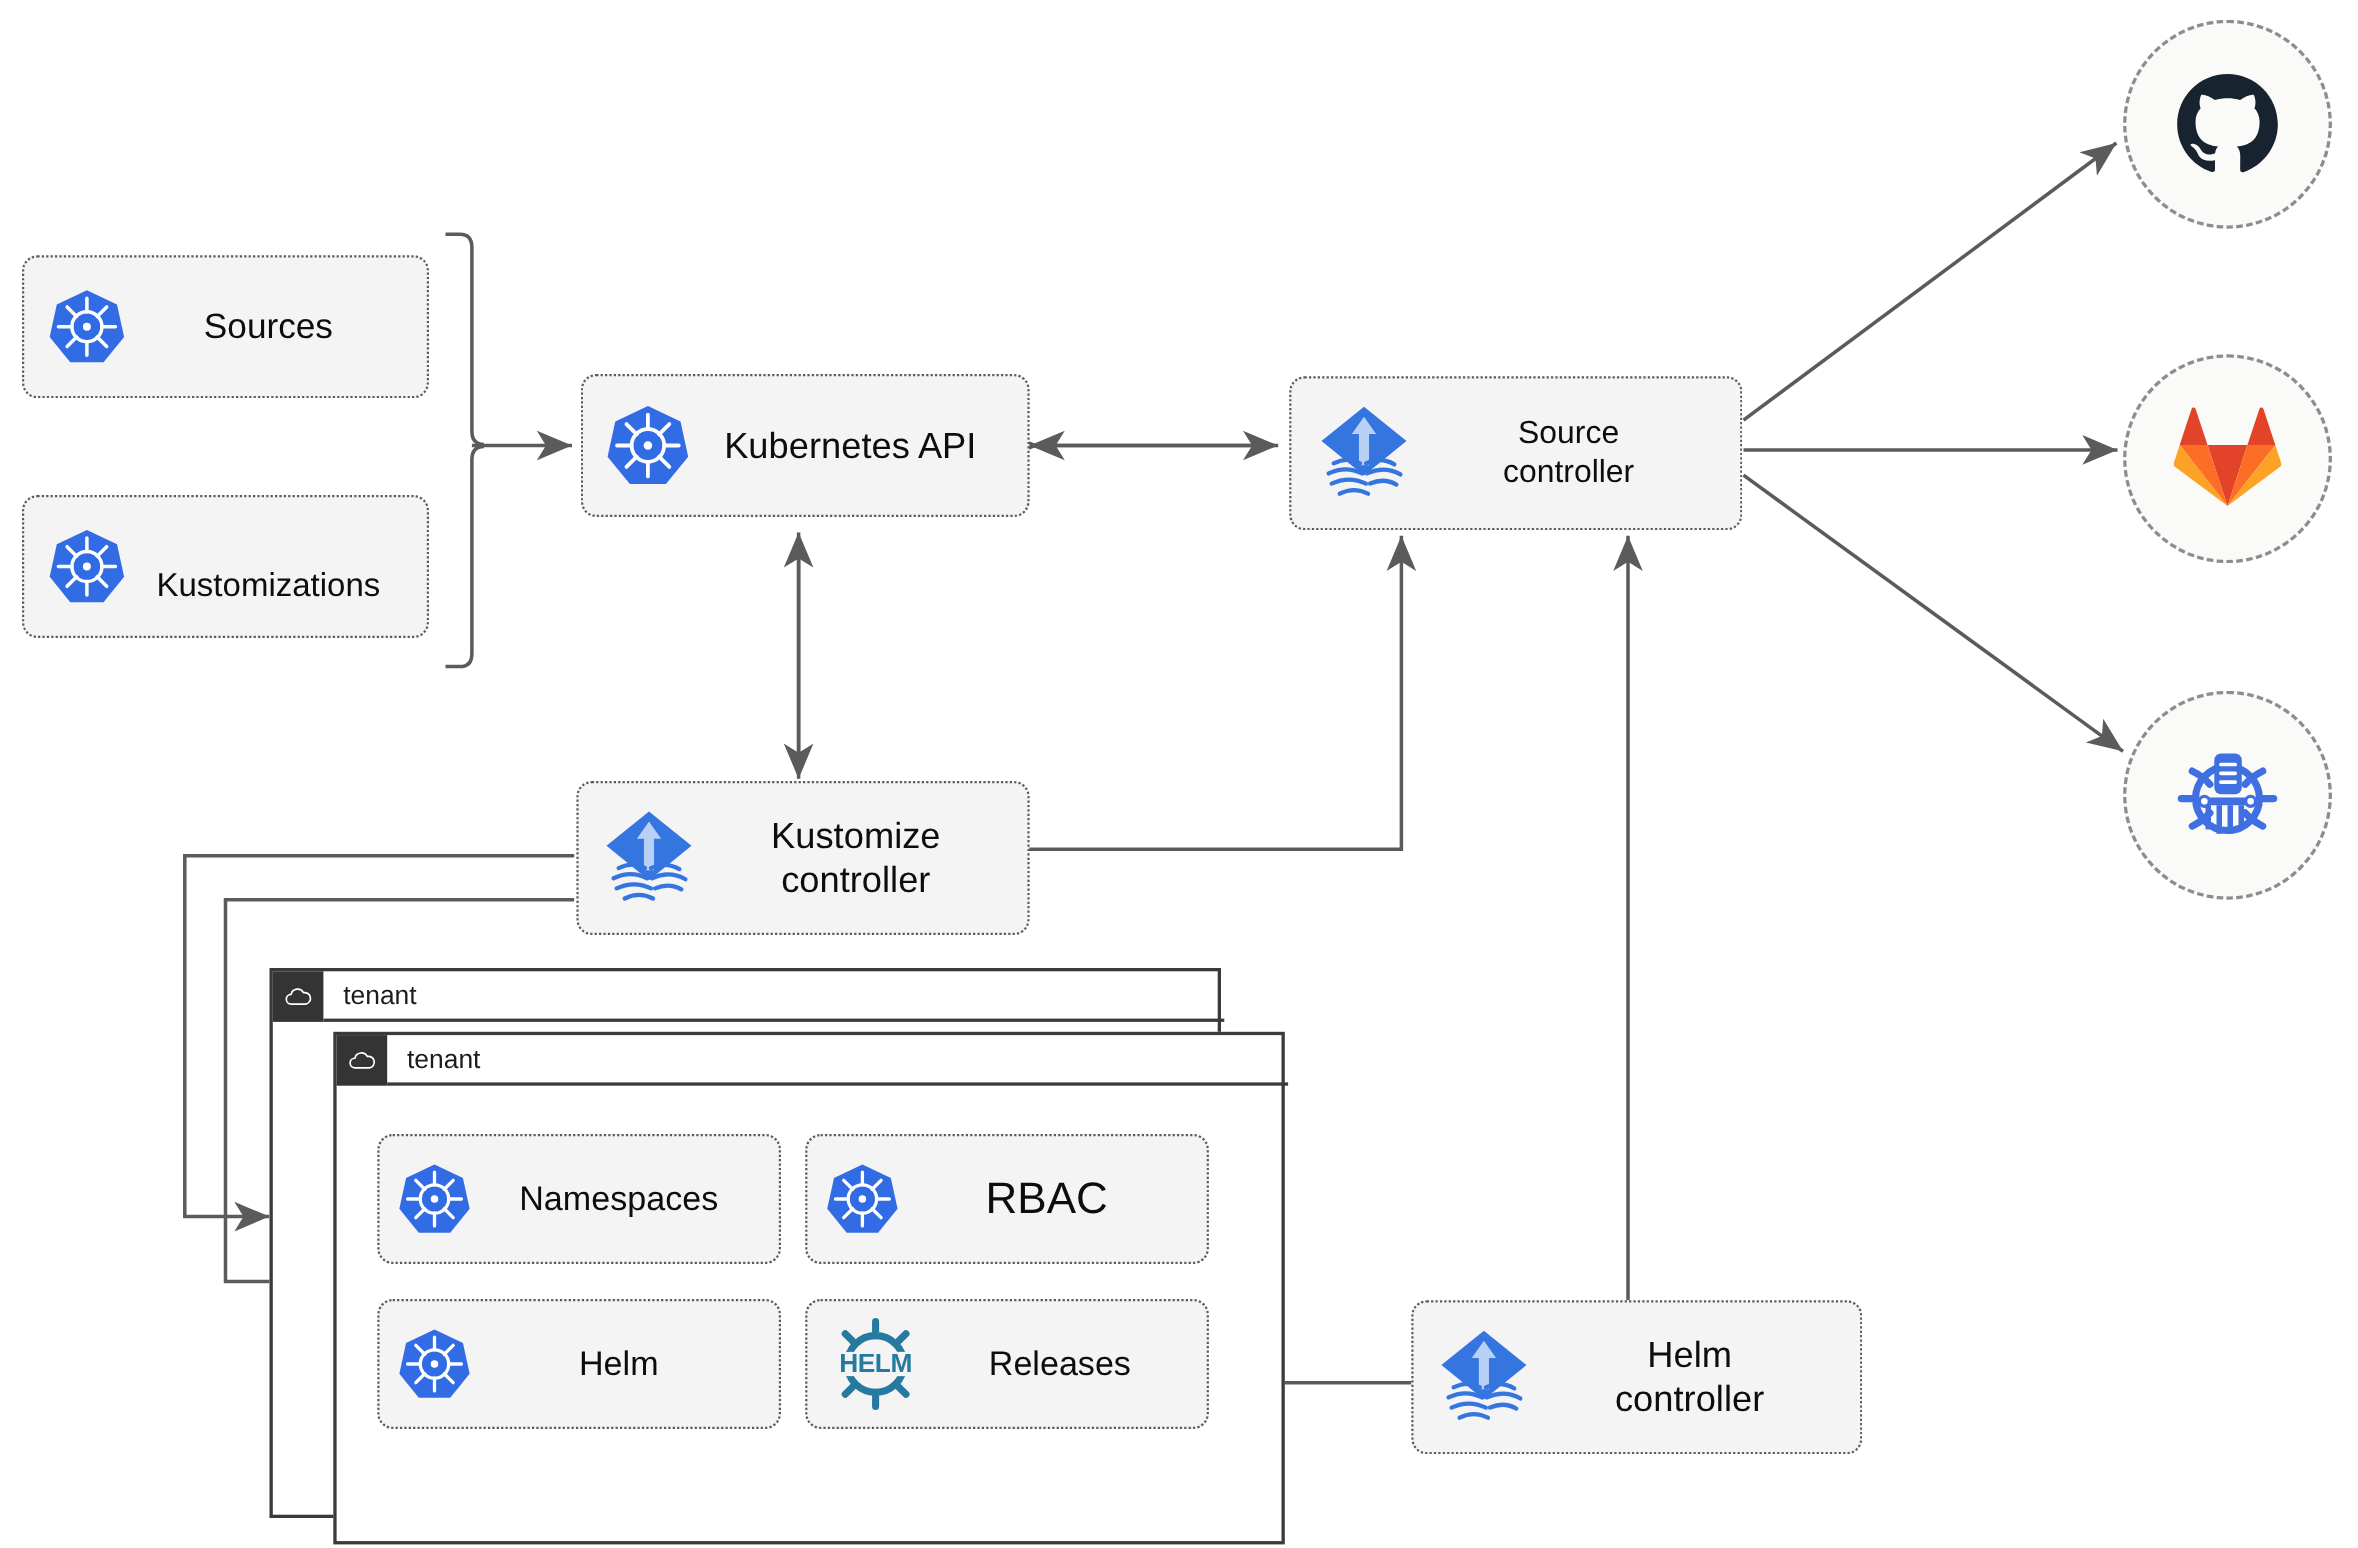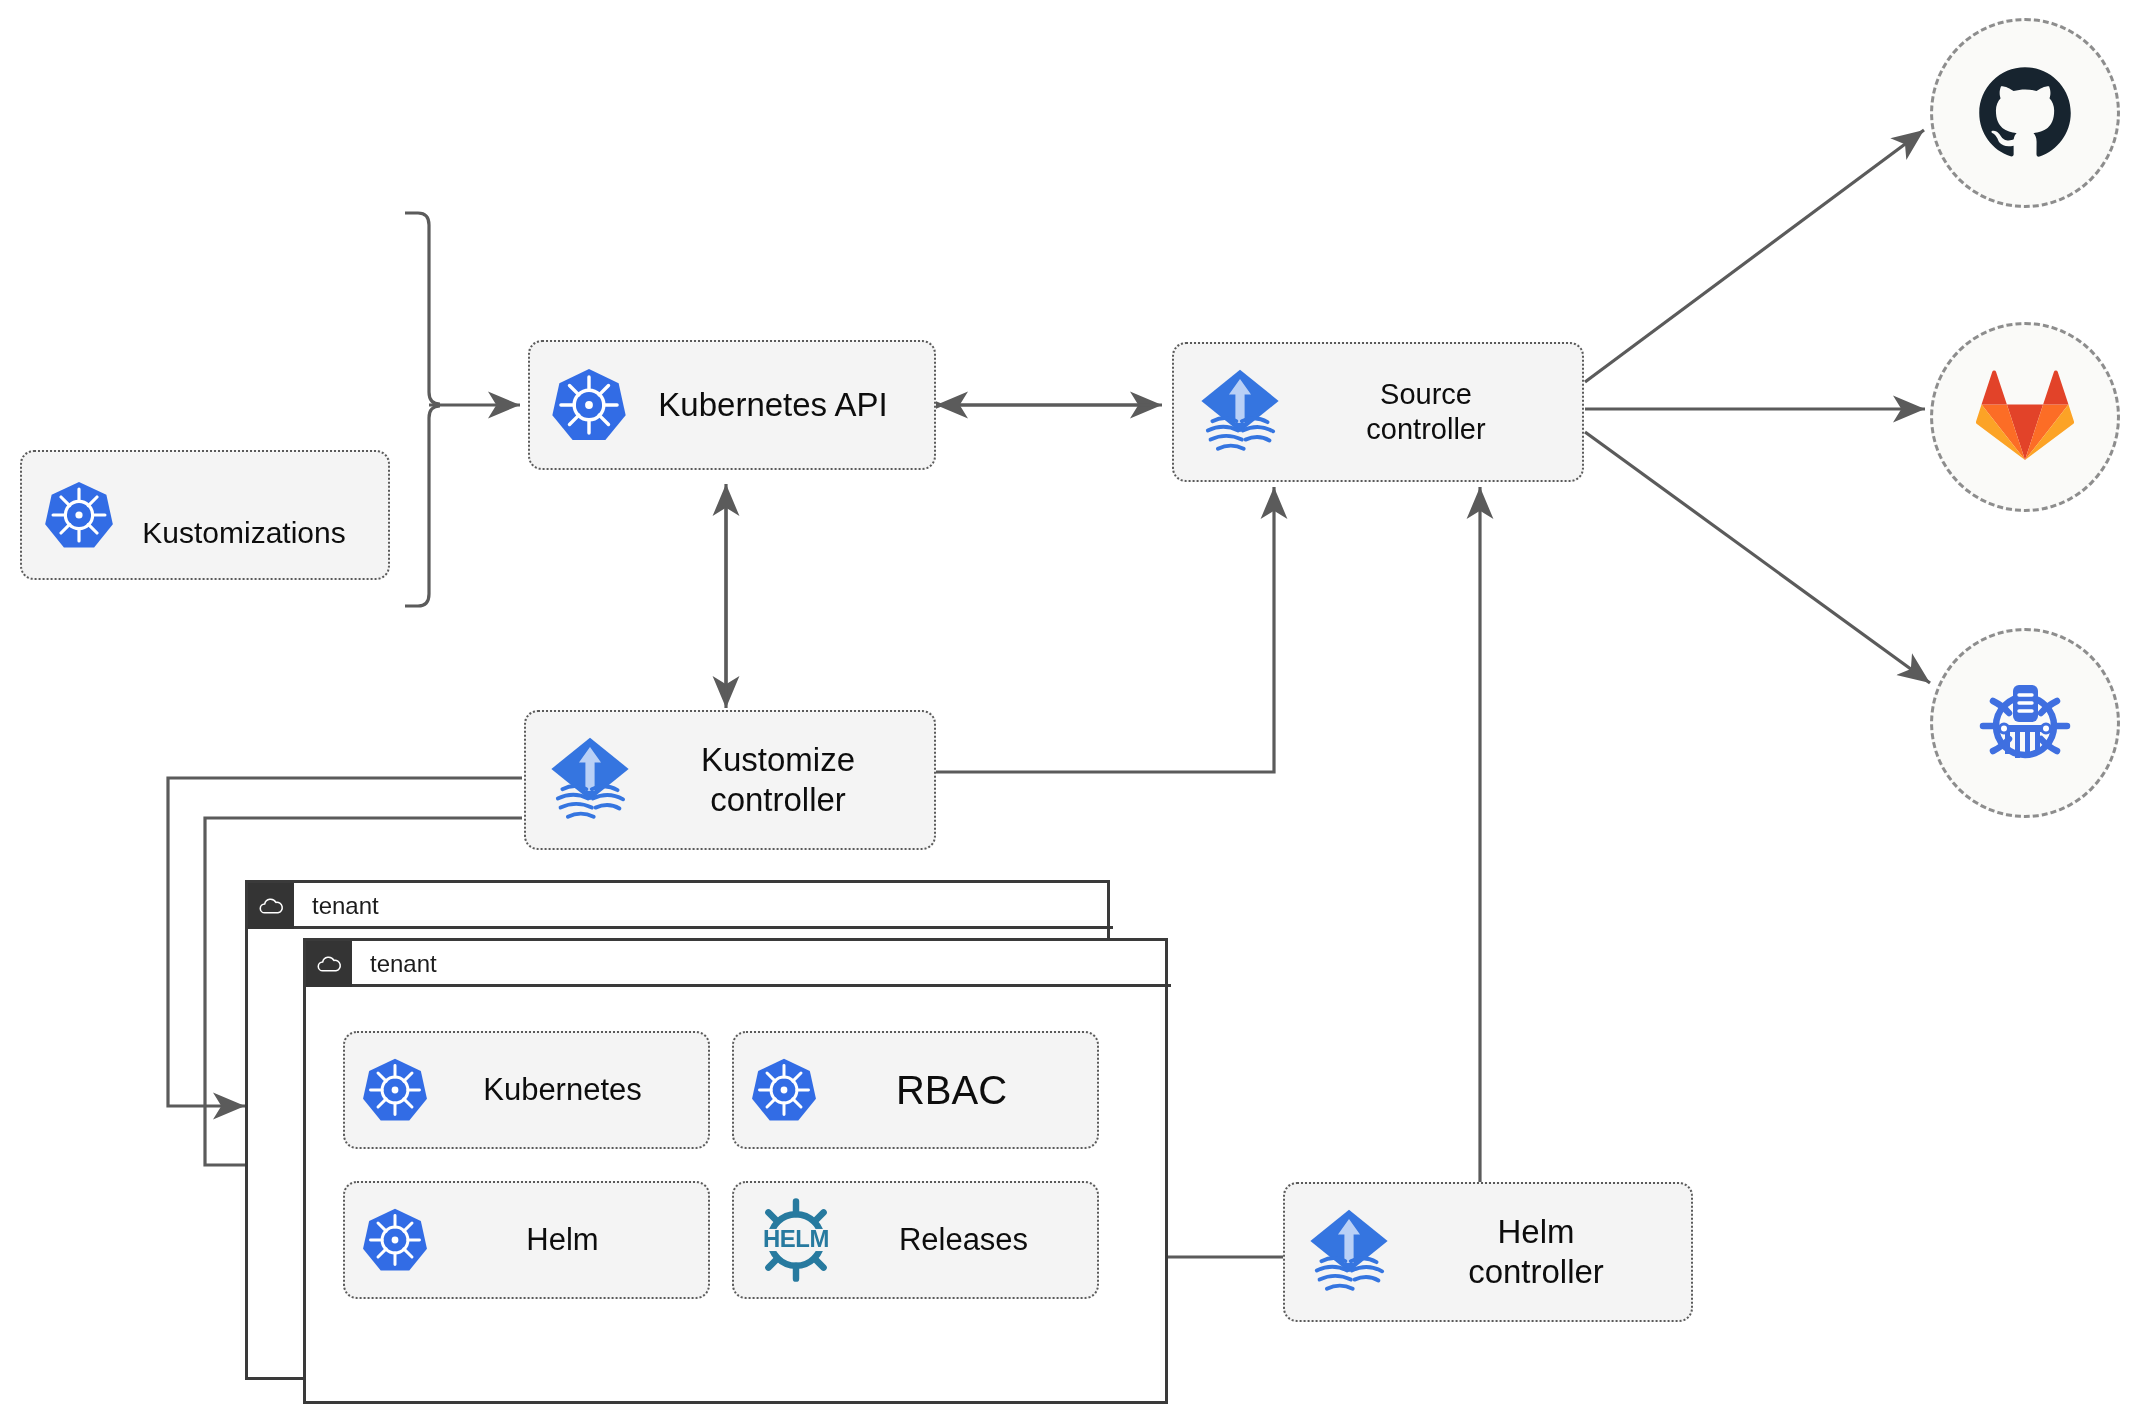--- a/index.html
+++ b/index.html
@@ -134,20 +134,36 @@
       <path d="M1585,382 L1924,130" marker-end="url(#ah)"></path>
       <path d="M1585,409 L1925,409" marker-end="url(#ah)"></path>
       <path d="M1585,432 L1930,683" marker-end="url(#ah)"></path>
 
       <path d="M522,778 L168,778 L168,1106 L245,1106" marker-end="url(#ah)"></path>
 
       <path d="M522,818 L205,818 L205,1165 L303,1165" marker-end="url(#ah)"></path>
     </g>
   </svg>
 
+  <div class="card" style="left:20px; top:232px; width:370px; height:130px; padding:0 18px;">
+    <span class="ic" style="width:78px;height:78px;">
+      <svg viewBox="0 0 100 100" width="72" height="72" aria-hidden="true">
+        <path d="M50 4 L88 22 L97 63 L71 95 L29 95 L3 63 L12 22 Z" fill="#326ce5"></path>
+        <g stroke="#fff" stroke-width="4.4" fill="none" stroke-linecap="round">
+          <circle cx="50" cy="50" r="19"></circle>
+          <path d="M50 14 L50 31 M50 69 L50 86"></path>
+          <path d="M14 50 L31 50 M69 50 L86 50"></path>
+          <path d="M25 25 L37 37 M63 63 L75 75"></path>
+          <path d="M75 25 L63 37 M37 63 L25 75"></path>
+        </g>
+        <circle cx="50" cy="50" r="5" fill="#fff"></circle>
+      </svg>
+    </span>
+    <span class="lbl" style="font-size:32px;">Sources</span>
+  </div>
 
   <div class="card" style="left:20px; top:450px; width:370px; height:130px; padding:0 18px;">
     <span class="ic" style="width:78px;height:78px;">
       <svg viewBox="0 0 100 100" width="72" height="72" aria-hidden="true">
         <path d="M50 4 L88 22 L97 63 L71 95 L29 95 L3 63 L12 22 Z" fill="#326ce5"></path>
         <g stroke="#fff" stroke-width="4.4" fill="none" stroke-linecap="round">
           <circle cx="50" cy="50" r="19"></circle>
           <path d="M50 14 L50 31 M50 69 L50 86"></path>
           <path d="M14 50 L31 50 M69 50 L86 50"></path>
           <path d="M25 25 L37 37 M63 63 L75 75"></path>
@@ -267,21 +283,21 @@
         <g stroke="#fff" stroke-width="4.4" fill="none" stroke-linecap="round">
           <circle cx="50" cy="50" r="19"></circle>
           <path d="M50 14 L50 31 M50 69 L50 86"></path>
           <path d="M14 50 L31 50 M69 50 L86 50"></path>
           <path d="M25 25 L37 37 M63 63 L75 75"></path>
           <path d="M75 25 L63 37 M37 63 L25 75"></path>
         </g>
         <circle cx="50" cy="50" r="5" fill="#fff"></circle>
       </svg>
     </span>
-    <span class="lbl" style="font-size:31px;">Kubernetes</span>
+    <span class="lbl" style="font-size:31px;">Namespaces</span>
   </div>
 
   <div class="card" style="left:732px; top:1031px; width:367px; height:118px; padding:0 14px;">
     <span class="ic" style="width:72px;height:72px;">
       <svg viewBox="0 0 100 100" width="68" height="68" aria-hidden="true">
         <path d="M50 4 L88 22 L97 63 L71 95 L29 95 L3 63 L12 22 Z" fill="#326ce5"></path>
         <g stroke="#fff" stroke-width="4.4" fill="none" stroke-linecap="round">
           <circle cx="50" cy="50" r="19"></circle>
           <path d="M50 14 L50 31 M50 69 L50 86"></path>
           <path d="M14 50 L31 50 M69 50 L86 50"></path>

